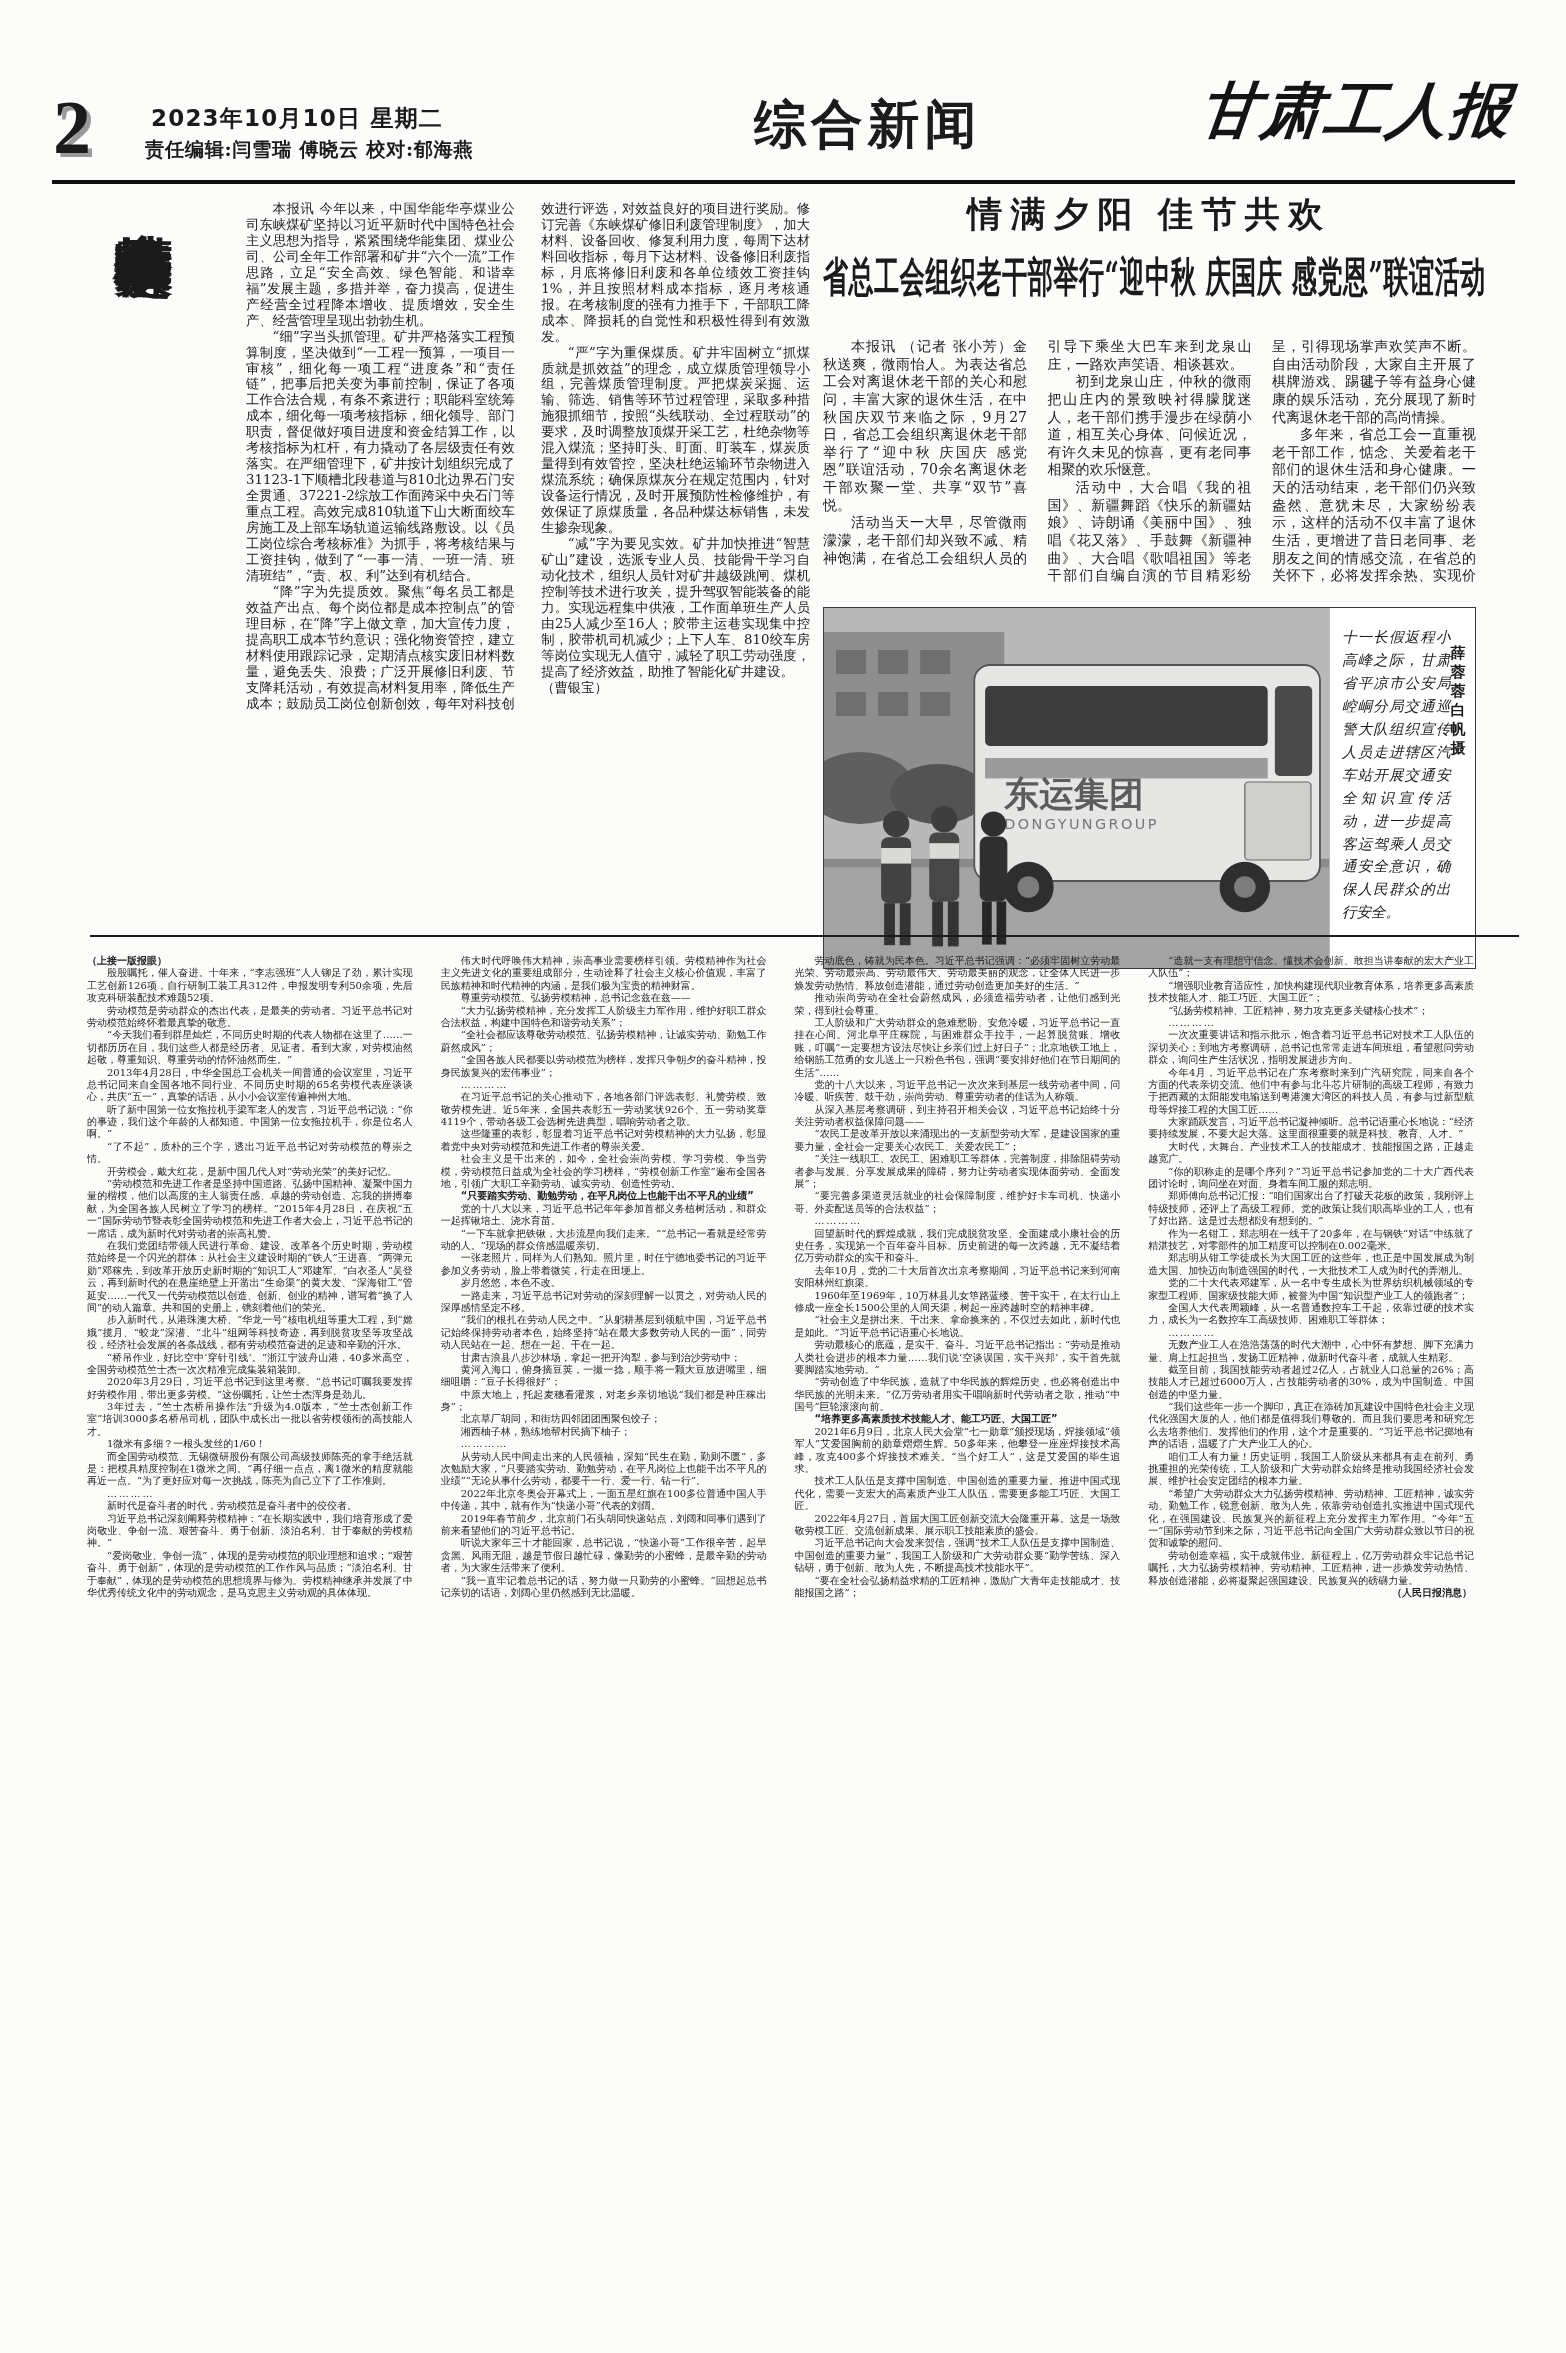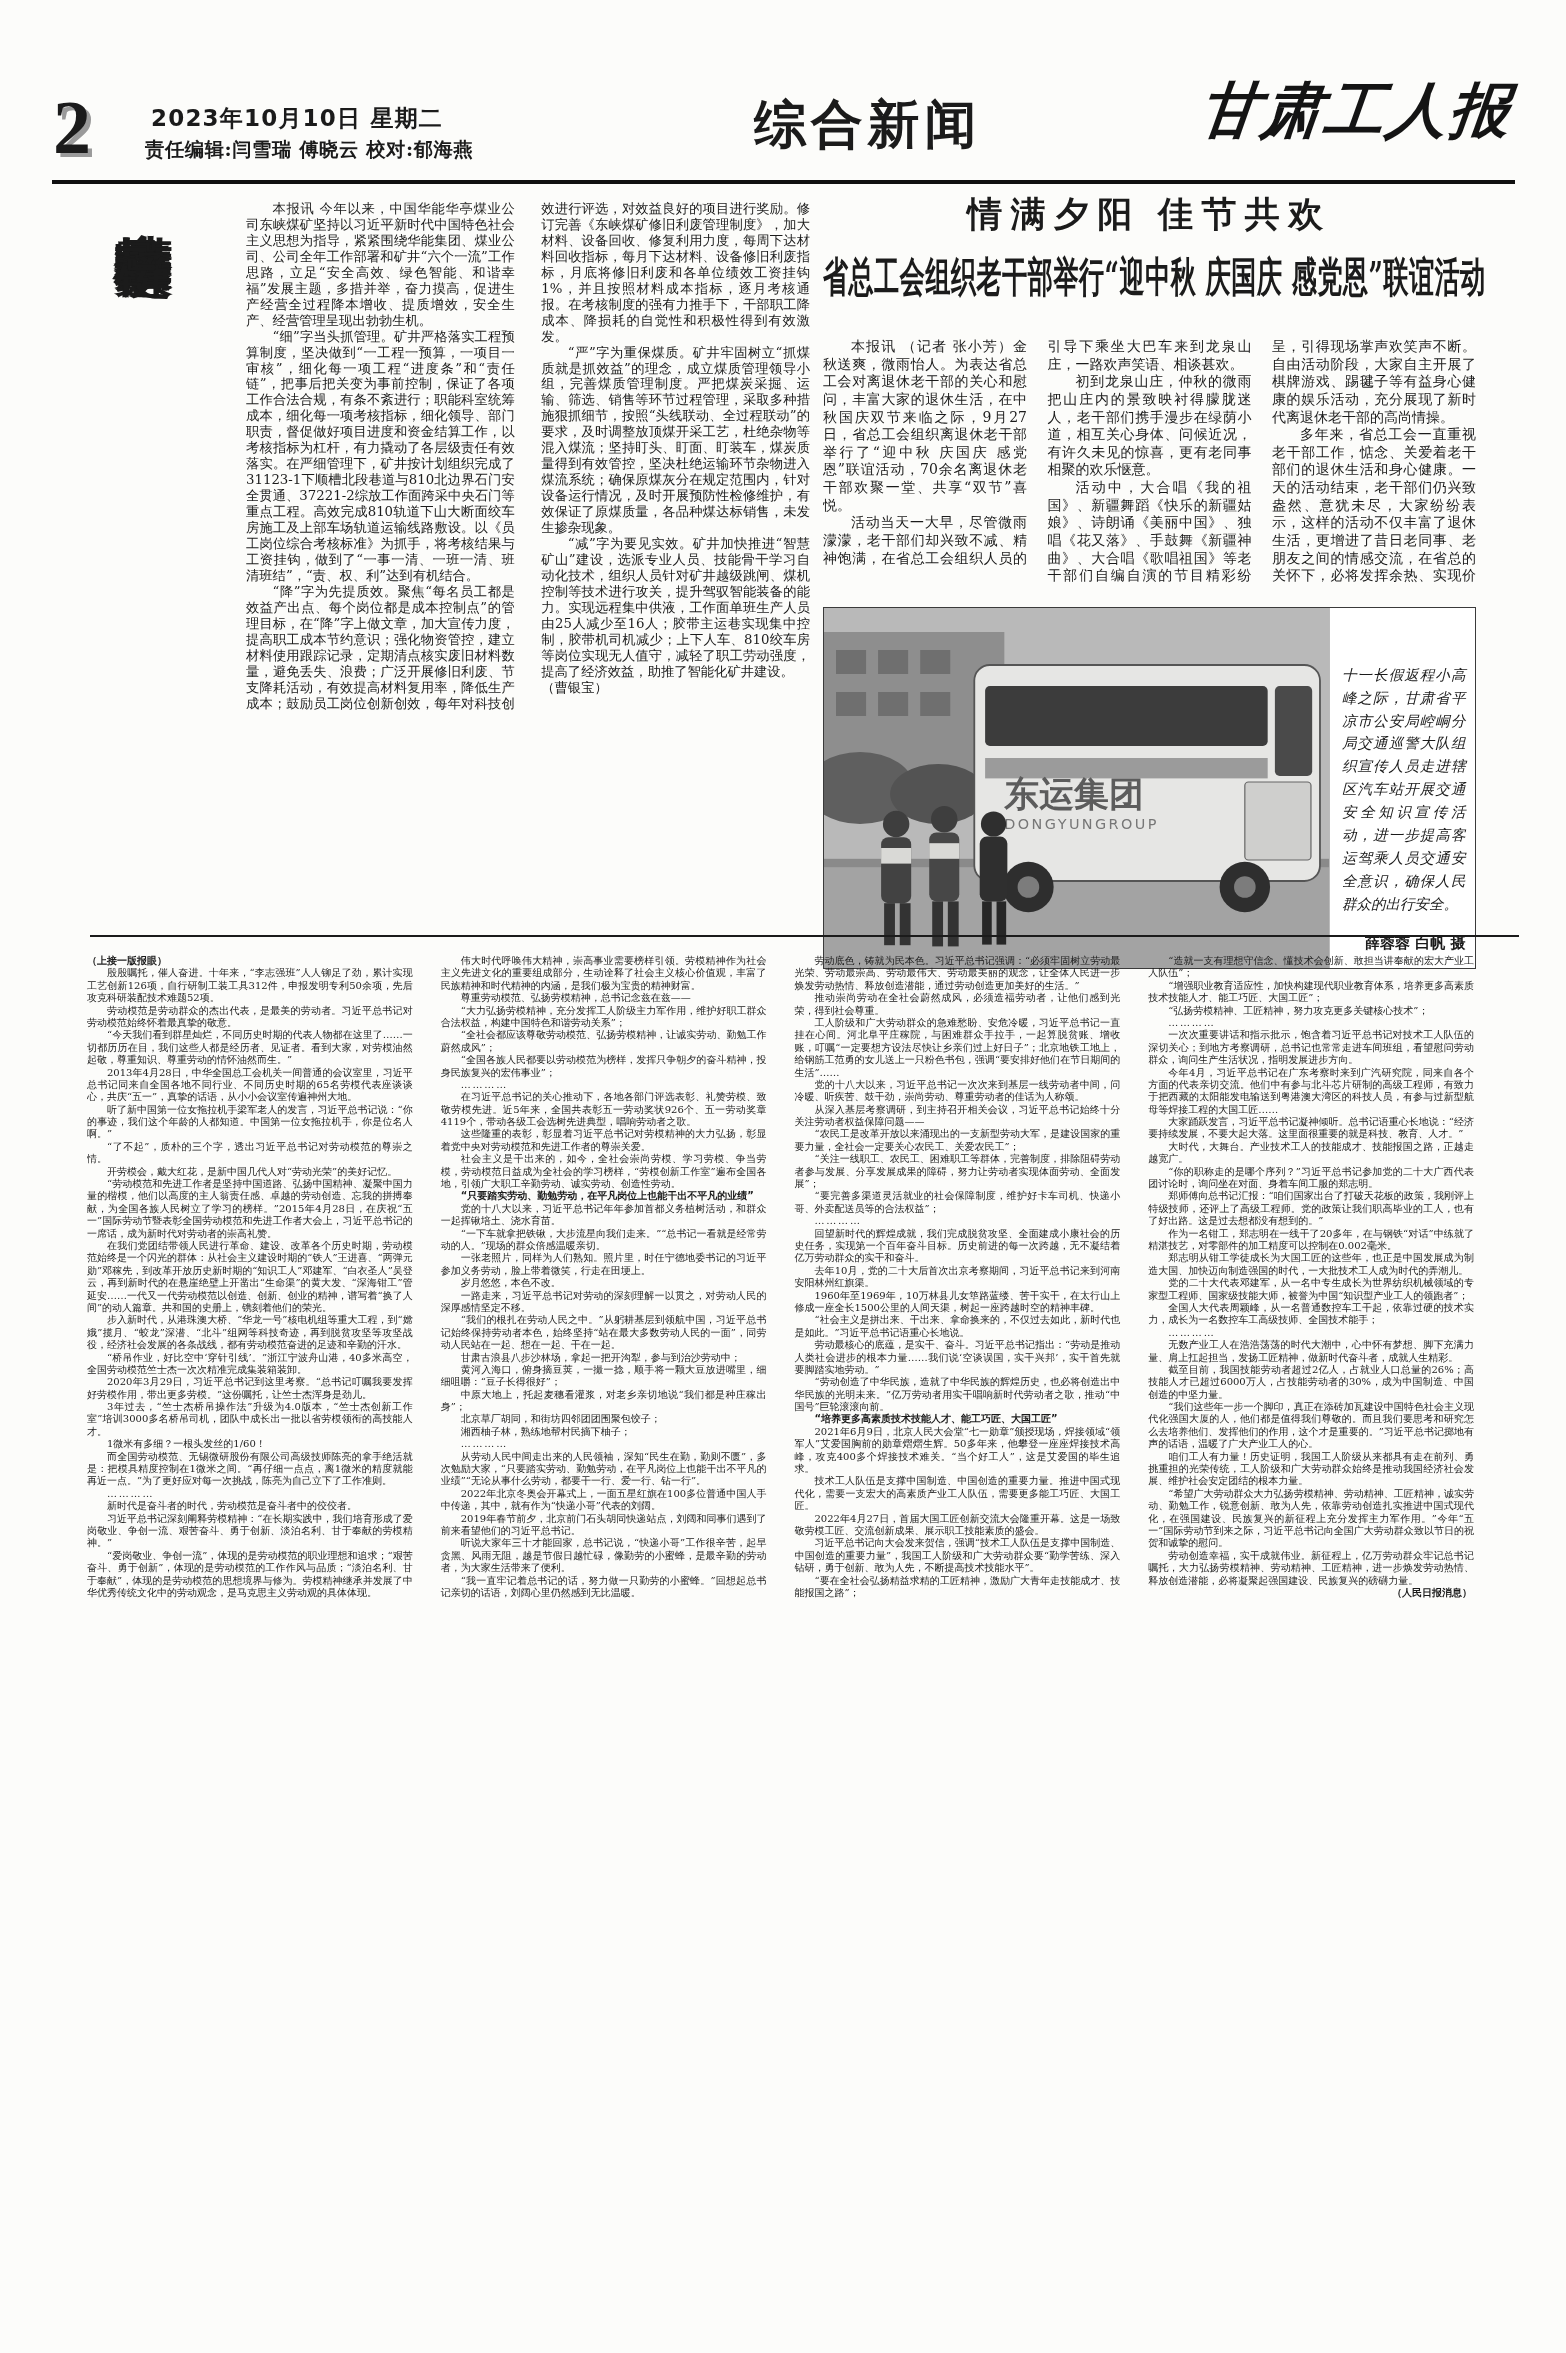--- a/index.html
+++ b/index.html
@@ -63,21 +63,21 @@
     font-size:14px; line-height:1.26; text-align:justify; overflow:hidden;
   }
   .photo-box {
     margin-top:8.4px; height:362px; border:1.8px solid #3a3a3a; background:#fff;
     display:flex; overflow:hidden;
   }
   .photo-area { flex:1; position:relative; }
   .photo-area svg { display:block; width:100%; height:100%; }
   .caption-col {
     width:146px; border-left:0.6px solid #bbb; padding:18px 9.6px 15.7px 12px;
-    display:flex; flex-direction:column; justify-content:flex-end;
+    display:flex; flex-direction:row; justify-content:flex-end;
   }
   .caption-text { font-size:14.5px; line-height:1.58; font-style:italic; text-align:justify; }
   .photo-credit { margin-top:18px; font-size:15px; font-weight:bold; text-align:right; font-style:normal; }
   
   .section-divider { position:absolute; left:90px; right:48px; top:935px; height:1.8px; background:#1b1b1b; }
   
   .bottom-article {
     position:absolute; left:87px; top:955px; width:1387px; height:1368px;
     column-count:4; column-gap:28px; font-size:10px; line-height:1.24;
     text-align:justify; overflow:hidden;
@@ -259,21 +259,21 @@
       <p class="para dots">…………</p>
       <p class="para">一次次重要讲话和指示批示，饱含着习近平总书记对技术工人队伍的深切关心；到地方考察调研，总书记也常常走进车间班组，看望慰问劳动群众，询问生产生活状况，指明发展进步方向。</p>
       <p class="para">今年4月，习近平总书记在广东考察时来到广汽研究院，同来自各个方面的代表亲切交流。他们中有参与北斗芯片研制的高级工程师，有致力于把西藏的太阳能发电输送到粤港澳大湾区的科技人员，有参与过新型航母等焊接工程的大国工匠……</p>
       <p class="para">大家踊跃发言，习近平总书记凝神倾听。总书记语重心长地说：“经济要持续发展，不要大起大落。这里面很重要的就是科技、教育、人才。”</p>
       <p class="para">大时代，大舞台。产业技术工人的技能成才、技能报国之路，正越走越宽广。</p>
       <p class="para">“你的职称走的是哪个序列？”习近平总书记参加党的二十大广西代表团讨论时，询问坐在对面、身着车间工服的郑志明。</p>
       <p class="para">郑师傅向总书记汇报：“咱们国家出台了打破天花板的政策，我刚评上特级技师，还评上了高级工程师。党的政策让我们职高毕业的工人，也有了好出路。这是过去想都没有想到的。”</p>
       <p class="para">作为一名钳工，郑志明在一线干了20多年，在与钢铁“对话”中练就了精湛技艺，对零部件的加工精度可以控制在0.002毫米。</p>
       <p class="para">郑志明从钳工学徒成长为大国工匠的这些年，也正是中国发展成为制造大国、加快迈向制造强国的时代，一大批技术工人成为时代的弄潮儿。</p>
       <p class="para">党的二十大代表邓建军，从一名中专生成长为世界纺织机械领域的专家型工程师、国家级技能大师，被誉为中国“知识型产业工人的领跑者”；</p>
-      <p class="para">全国人大代表周颖峰，从一名普通数控车工干起，依靠过硬的技术实力，成长为一名数控车工高级技师、全国技术能手；</p>
+      <p class="para">全国人大代表周颖峰，从一名普通数控车工干起，依靠过硬的技术实力，成长为一名数控车工高级技师、困难职工等群体；</p>
       <p class="para dots">…………</p>
       <p class="para">无数产业工人在浩浩荡荡的时代大潮中，心中怀有梦想、脚下充满力量、肩上扛起担当，发扬工匠精神，做新时代奋斗者，成就人生精彩。</p>
       <p class="para">截至目前，我国技能劳动者超过2亿人，占就业人口总量的26%；高技能人才已超过6000万人，占技能劳动者的30%，成为中国制造、中国创造的中坚力量。</p>
       <p class="para">“我们这些年一步一个脚印，真正在添砖加瓦建设中国特色社会主义现代化强国大厦的人，他们都是值得我们尊敬的。而且我们要思考和研究怎么去培养他们、发挥他们的作用，这个才是重要的。”习近平总书记掷地有声的话语，温暖了广大产业工人的心。</p>
       <p class="para">咱们工人有力量！历史证明，我国工人阶级从来都具有走在前列、勇挑重担的光荣传统，工人阶级和广大劳动群众始终是推动我国经济社会发展、维护社会安定团结的根本力量。</p>
       <p class="para">“希望广大劳动群众大力弘扬劳模精神、劳动精神、工匠精神，诚实劳动、勤勉工作，锐意创新、敢为人先，依靠劳动创造扎实推进中国式现代化，在强国建设、民族复兴的新征程上充分发挥主力军作用。”今年“五一”国际劳动节到来之际，习近平总书记向全国广大劳动群众致以节日的祝贺和诚挚的慰问。</p>
       <p class="para">劳动创造幸福，实干成就伟业。新征程上，亿万劳动群众牢记总书记嘱托，大力弘扬劳模精神、劳动精神、工匠精神，进一步焕发劳动热情、释放创造潜能，必将凝聚起强国建设、民族复兴的磅礴力量。</p>
       <p class="para src">（人民日报消息）</p>
   </div>
 

